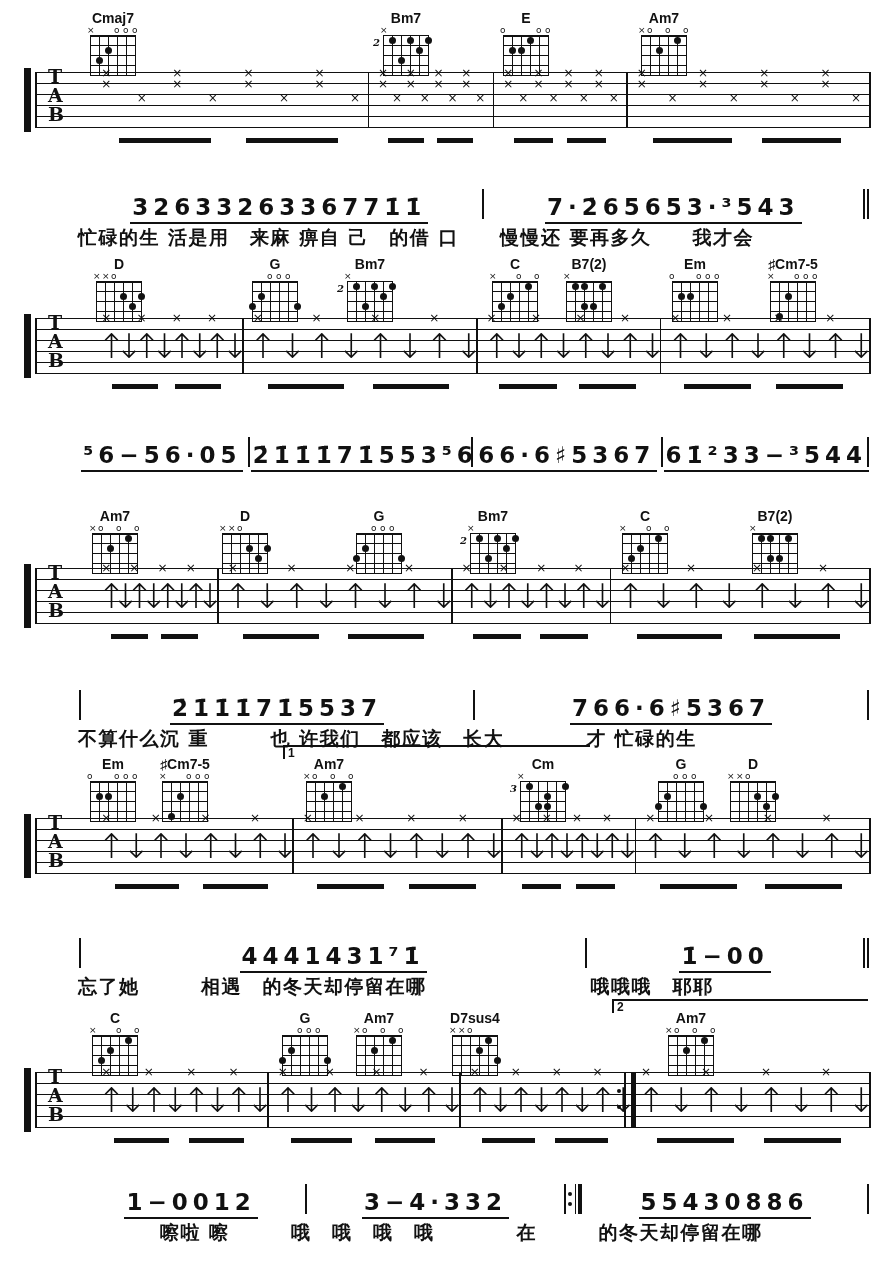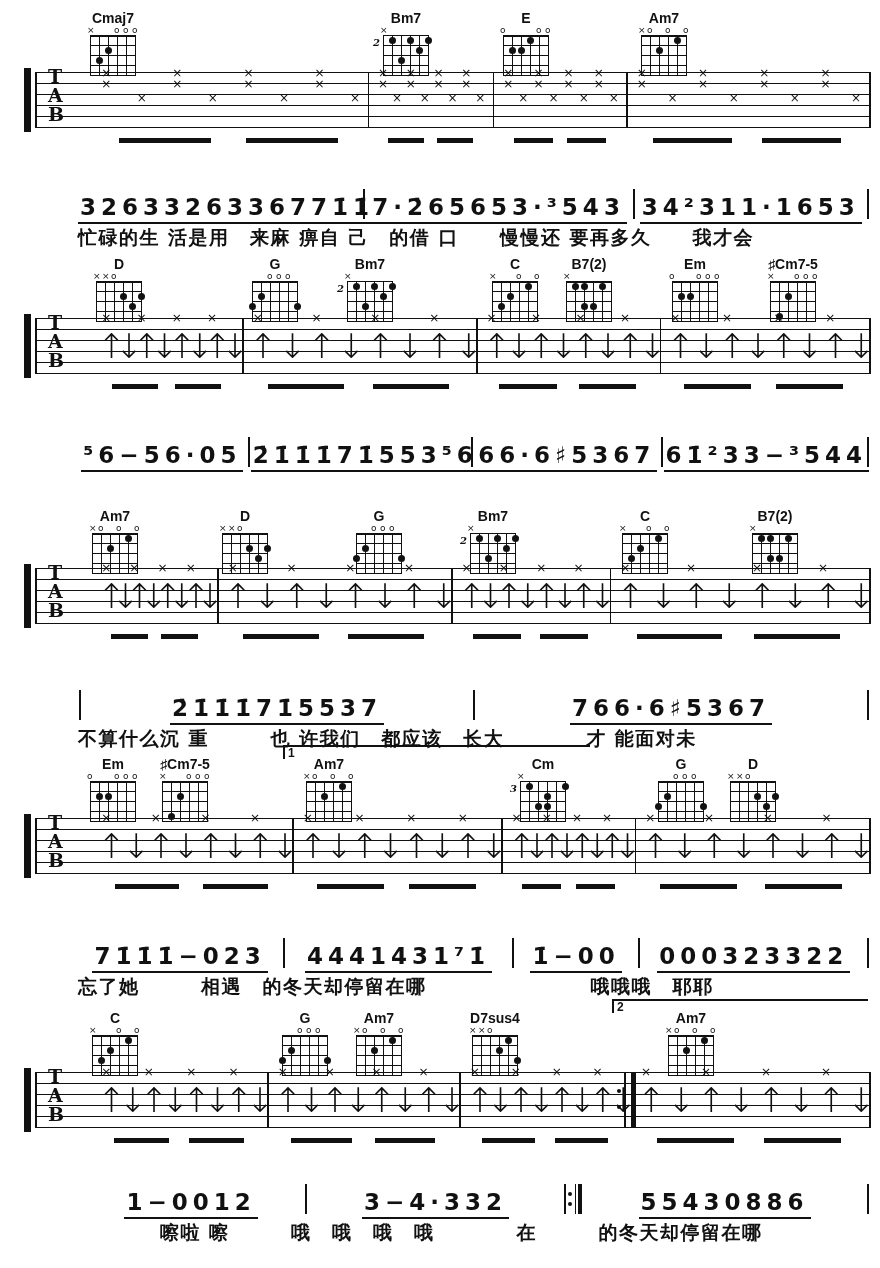--- a/index.html
+++ b/index.html
@@ -896,21 +896,21 @@
         <div class="abs ink" style="left: 45px; top: 0px; width: 1px; height: 40px;"></div>
         <div class="abs ink" style="left: 0px; top: 0px; width: 46px; height: 2px;"></div>
         <div class="abs ink" style="left: 0px; top: 10px; width: 46px; height: 1px;"></div>
         <div class="abs ink" style="left: 0px; top: 20px; width: 46px; height: 1px;"></div>
         <div class="abs ink" style="left: 0px; top: 30px; width: 46px; height: 1px;"></div>
         <div class="abs ink" style="left: 0px; top: 40px; width: 46px; height: 1px;"></div>
         <div class="abs dotc" style="left: 15px; top: 11.5px; width: 7px; height: 7px;"></div>
         <div class="abs dotc" style="left: 33px; top: 1.5px; width: 7px; height: 7px;"></div>
       </div>
     </div>
-    <div class="abs" style="left: 472px; top: 1026px; width: 46px; height: 62px;">
+    <div class="abs" style="left: 452px; top: 1026px; width: 46px; height: 62px;">
       <div class="abs chord-name" style="left: -16px; top: -16px; width: 78px;">D7sus4</div>
       <div class="abs mark" style="left: -3px; top: 0px;">×</div>
       <div class="abs mark" style="left: 6px; top: 0px;">×</div>
       <div class="abs mark" style="left: 15px; top: 0px;">o</div>
       <div class="abs" style="left: 0px; top: 9px; width: 46px; height: 41px;">
         <div class="abs ink" style="left: 0px; top: 0px; width: 1px; height: 40px;"></div>
         <div class="abs ink" style="left: 9px; top: 0px; width: 1px; height: 40px;"></div>
         <div class="abs ink" style="left: 18px; top: 0px; width: 1px; height: 40px;"></div>
         <div class="abs ink" style="left: 27px; top: 0px; width: 1px; height: 40px;"></div>
         <div class="abs ink" style="left: 36px; top: 0px; width: 1px; height: 40px;"></div>
@@ -1025,50 +1025,47 @@
     <div class="abs ink" style="left: 374.668px; top: 1138px; width: 60.6985px; height: 5px;"></div>
     <div class="abs ink" style="left: 482.009px; top: 1138px; width: 52.9747px; height: 5px;"></div>
     <div class="abs ink" style="left: 555.028px; top: 1138px; width: 52.9747px; height: 5px;"></div>
     <div class="abs ink" style="left: 656.524px; top: 1138px; width: 77.6907px; height: 5px;"></div>
     <div class="abs ink" style="left: 763.611px; top: 1138px; width: 77.6907px; height: 5px;"></div>
     <div class="abs" style="left: 78px; top: 188px; width: 792px; height: 36px; display: flex; align-items: flex-end;">
       <div class="abs" style="position: relative; flex: 16 1 0%; text-align: center; min-width: 0px;"><span class="jnotes">3263326336771̇1̇</span></div>
       <div class="abs jbar" style="position: relative;"></div>
       <div class="abs" style="position: relative; flex: 15 1 0%; text-align: center; min-width: 0px;"><span class="jnotes">7·2̇65653·³543</span></div>
       <div class="abs jbar" style="position: relative;"></div>
-      <div class="abs" style="position: relative; flex: 13 1 0%; text-align: center; min-width: 0px;"><span class="jnotes">34²311·1653</span></div>
       <div class="abs jbar" style="position: relative;"></div>
     </div>
     <div class="abs lyrics" style="left: 78px; top: 225px; width: 800px;">忙碌的生 活是用　来麻 痹自 己　的借 口　　慢慢还 要再多久　　我才会</div>
     <div class="abs" style="left: 78px; top: 436px; width: 792px; height: 36px; display: flex; align-items: flex-end;">
       <div class="abs" style="position: relative; flex: 10 1 0%; text-align: center; min-width: 0px;"><span class="jnotes">⁵6−56·05</span></div>
       <div class="abs jbar" style="position: relative;"></div>
       <div class="abs" style="position: relative; flex: 13 1 0%; text-align: center; min-width: 0px;"><span class="jnotes">2̇1̇1̇1̇71̇553⁵6</span></div>
       <div class="abs jbar" style="position: relative;"></div>
       <div class="abs" style="position: relative; flex: 11 1 0%; text-align: center; min-width: 0px;"><span class="jnotes">66·6♯5367</span></div>
       <div class="abs jbar" style="position: relative;"></div>
       <div class="abs" style="position: relative; flex: 12 1 0%; text-align: center; min-width: 0px;"><span class="jnotes">61̇²33−³544</span></div>
       <div class="abs jbar" style="position: relative;"></div>
     </div>
     <div class="abs" style="left: 78px; top: 689px; width: 792px; height: 36px; display: flex; align-items: flex-end;">
       <div class="abs jbar" style="position: relative;"></div>
       <div class="abs" style="position: relative; flex: 12 1 0%; text-align: center; min-width: 0px;"><span class="jnotes">2̇1̇1̇1̇71̇5537</span></div>
       <div class="abs jbar" style="position: relative;"></div>
       <div class="abs" style="position: relative; flex: 12 1 0%; text-align: center; min-width: 0px;"><span class="jnotes">766·6♯5367</span></div>
       <div class="abs jbar" style="position: relative;"></div>
     </div>
-    <div class="abs lyrics" style="left: 78px; top: 726px; width: 800px;">不算什么沉 重　　　也 许我们　都应该　长大　　　　才 能面对未</div>
+    <div class="abs lyrics" style="left: 78px; top: 726px; width: 800px;">不算什么沉 重　　　也 许我们　都应该　长大　　　　才 忙碌的生</div>
     <div class="abs" style="left: 78px; top: 937px; width: 792px; height: 36px; display: flex; align-items: flex-end;">
-      <div class="abs" style="position: relative; flex: 10 1 0%; text-align: center; min-width: 0px;"><span class="jnotes">71̇1̇1̇−023</span></div>
       <div class="abs jbar" style="position: relative;"></div>
       <div class="abs" style="position: relative; flex: 11 1 0%; text-align: center; min-width: 0px;"><span class="jnotes">4441431⁷1̇</span></div>
       <div class="abs jbar" style="position: relative;"></div>
       <div class="abs" style="position: relative; flex: 6 1 0%; text-align: center; min-width: 0px;"><span class="jnotes">1̇−00</span></div>
       <div class="abs jbar" style="position: relative;"></div>
-      <div class="abs" style="position: relative; flex: 11 1 0%; text-align: center; min-width: 0px;"><span class="jnotes">000323322</span></div>
       <div class="abs jbar" style="position: relative;"></div>
     </div>
     <div class="abs lyrics" style="left: 78px; top: 974px; width: 800px;">忘了她　　　相遇　的冬天却停留在哪　　　　　　　　哦哦哦　耶耶</div>
     <div class="abs" style="left: 78px; top: 1183px; width: 792px; height: 36px; display: flex; align-items: flex-end;">
       <div class="abs" style="position: relative; flex: 8 1 0%; text-align: center; min-width: 0px;"><span class="jnotes">1−0012</span></div>
       <div class="abs jbar" style="position: relative;"></div>
       <div class="abs" style="position: relative; flex: 9 1 0%; text-align: center; min-width: 0px;"><span class="jnotes">3−4·332</span></div>
       <div class="abs jbar" style="position: relative;"></div>
       <div class="abs" style="position: relative; display: flex; align-items: center; height: 30px; margin: 0px 1px 5px;">
         <div class="abs" style="position: relative; width: 5px; height: 30px;">

